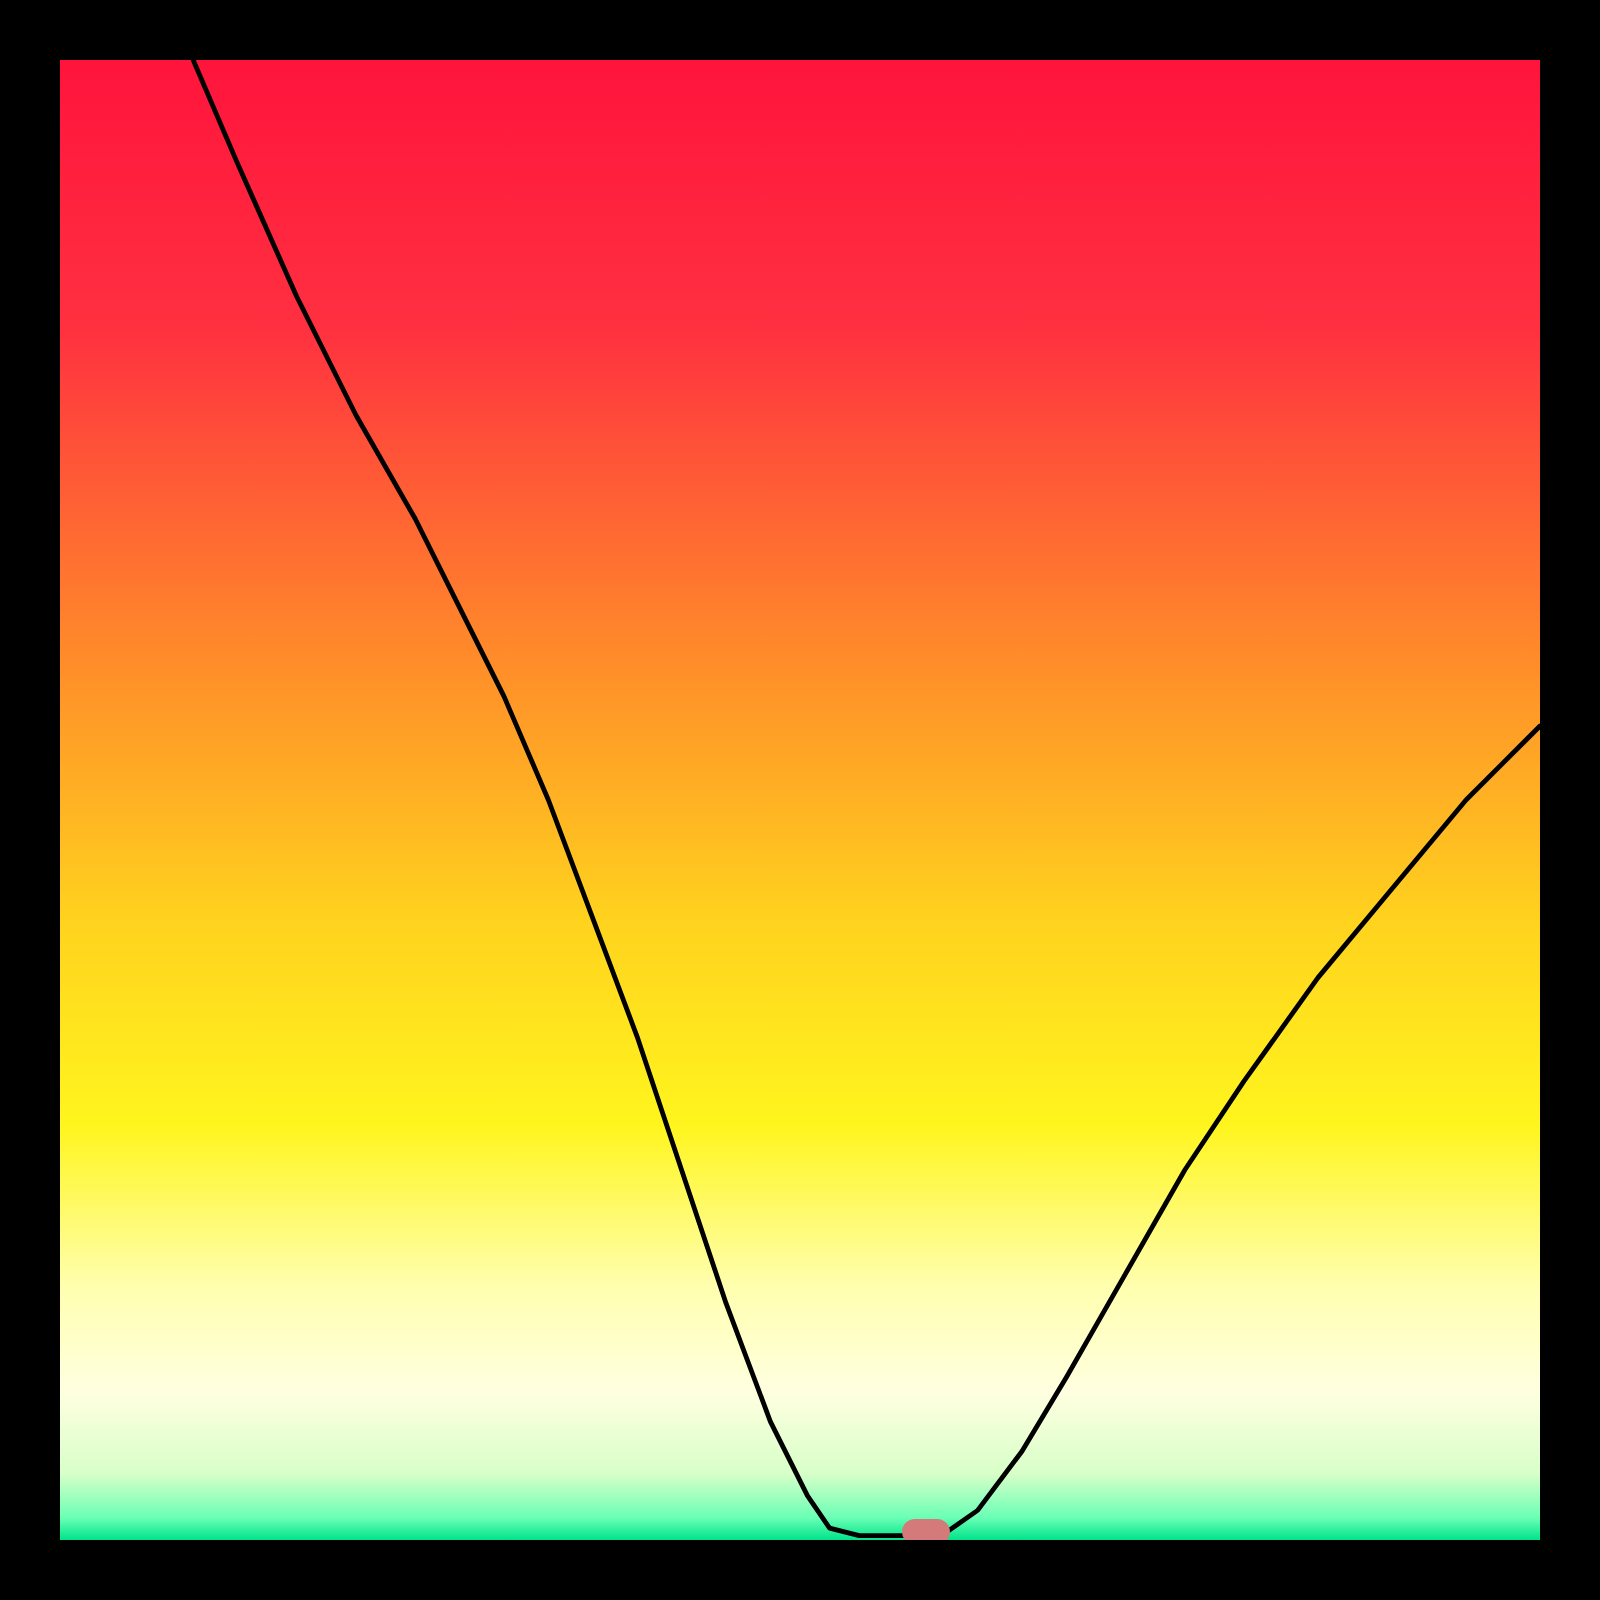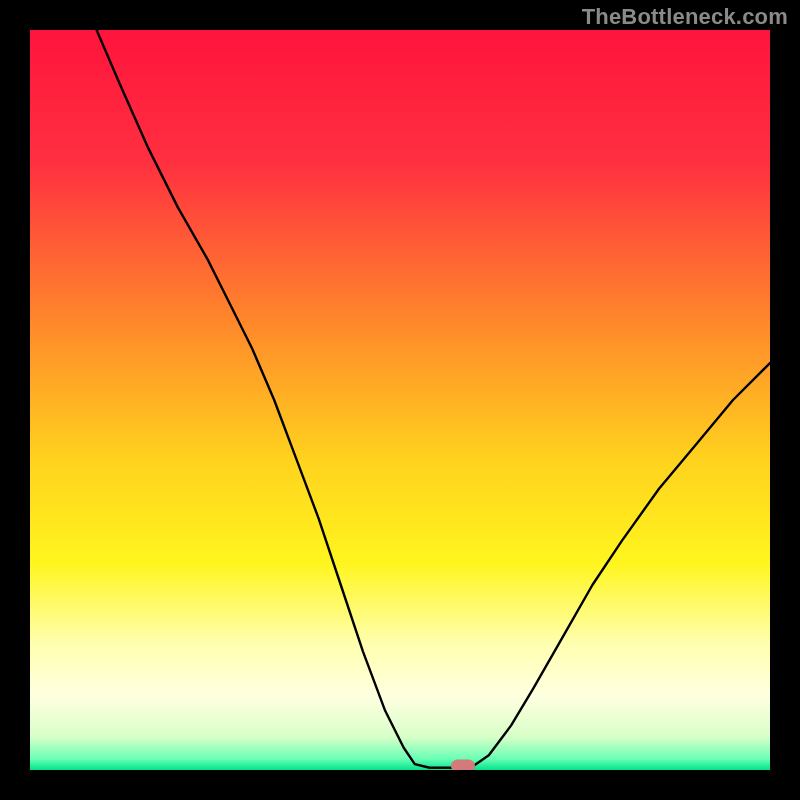--- a/index.html
+++ b/index.html
@@ -55,21 +55,20 @@
     font-size: 22px;
     font-weight: 600;
     color: #8a8a8a;
     letter-spacing: 0.2px;
   }
 </style>
 </head>
 <body>
 
 <div class="frame">
-  <div class="watermark">TheBottleneck.com</div>
   <div class="plot">
     <div class="gradient" id="grad" style="background: linear-gradient(rgb(255, 20, 60) 0%, rgb(255, 48, 64) 18%, rgb(255, 138, 42) 40%, rgb(255, 210, 30) 58%, rgb(255, 245, 30) 72%, rgb(255, 255, 176) 83%, rgb(255, 255, 224) 90%, rgb(216, 255, 200) 95.5%, rgb(106, 255, 181) 98.5%, rgb(0, 227, 138) 100%);"></div>
     <svg class="curve" id="curve-svg" viewBox="0 0 740 740" preserveAspectRatio="none">
       <path id="curve-path" d="M66.60 0.00 L88.80 51.80 L118.40 118.40 L148.00 177.60 L177.60 229.40 L199.80 273.80 L222.00 318.20 L244.20 370.00 L266.40 429.20 L288.60 488.40 L310.80 555.00 L333.00 621.60 L355.20 680.80 L373.70 717.80 L384.80 734.08 L399.60 737.78 L418.10 737.78 L429.20 737.78 L444.00 735.56 L458.80 725.20 L481.00 695.60 L503.20 658.60 L532.80 606.80 L562.40 555.00 L592.00 510.60 L629.00 458.80 L666.00 414.40 L703.00 370.00 L740.00 333.00" fill="none" stroke-width="2.4" stroke-linejoin="round" stroke-linecap="round" stroke="#000000"></path>
     </svg>
     <div class="marker" id="marker" style="left: 432.9px; top: 736.3px; background: rgb(212, 122, 122);"></div>
   </div>
 </div>
 
 </body></html>

